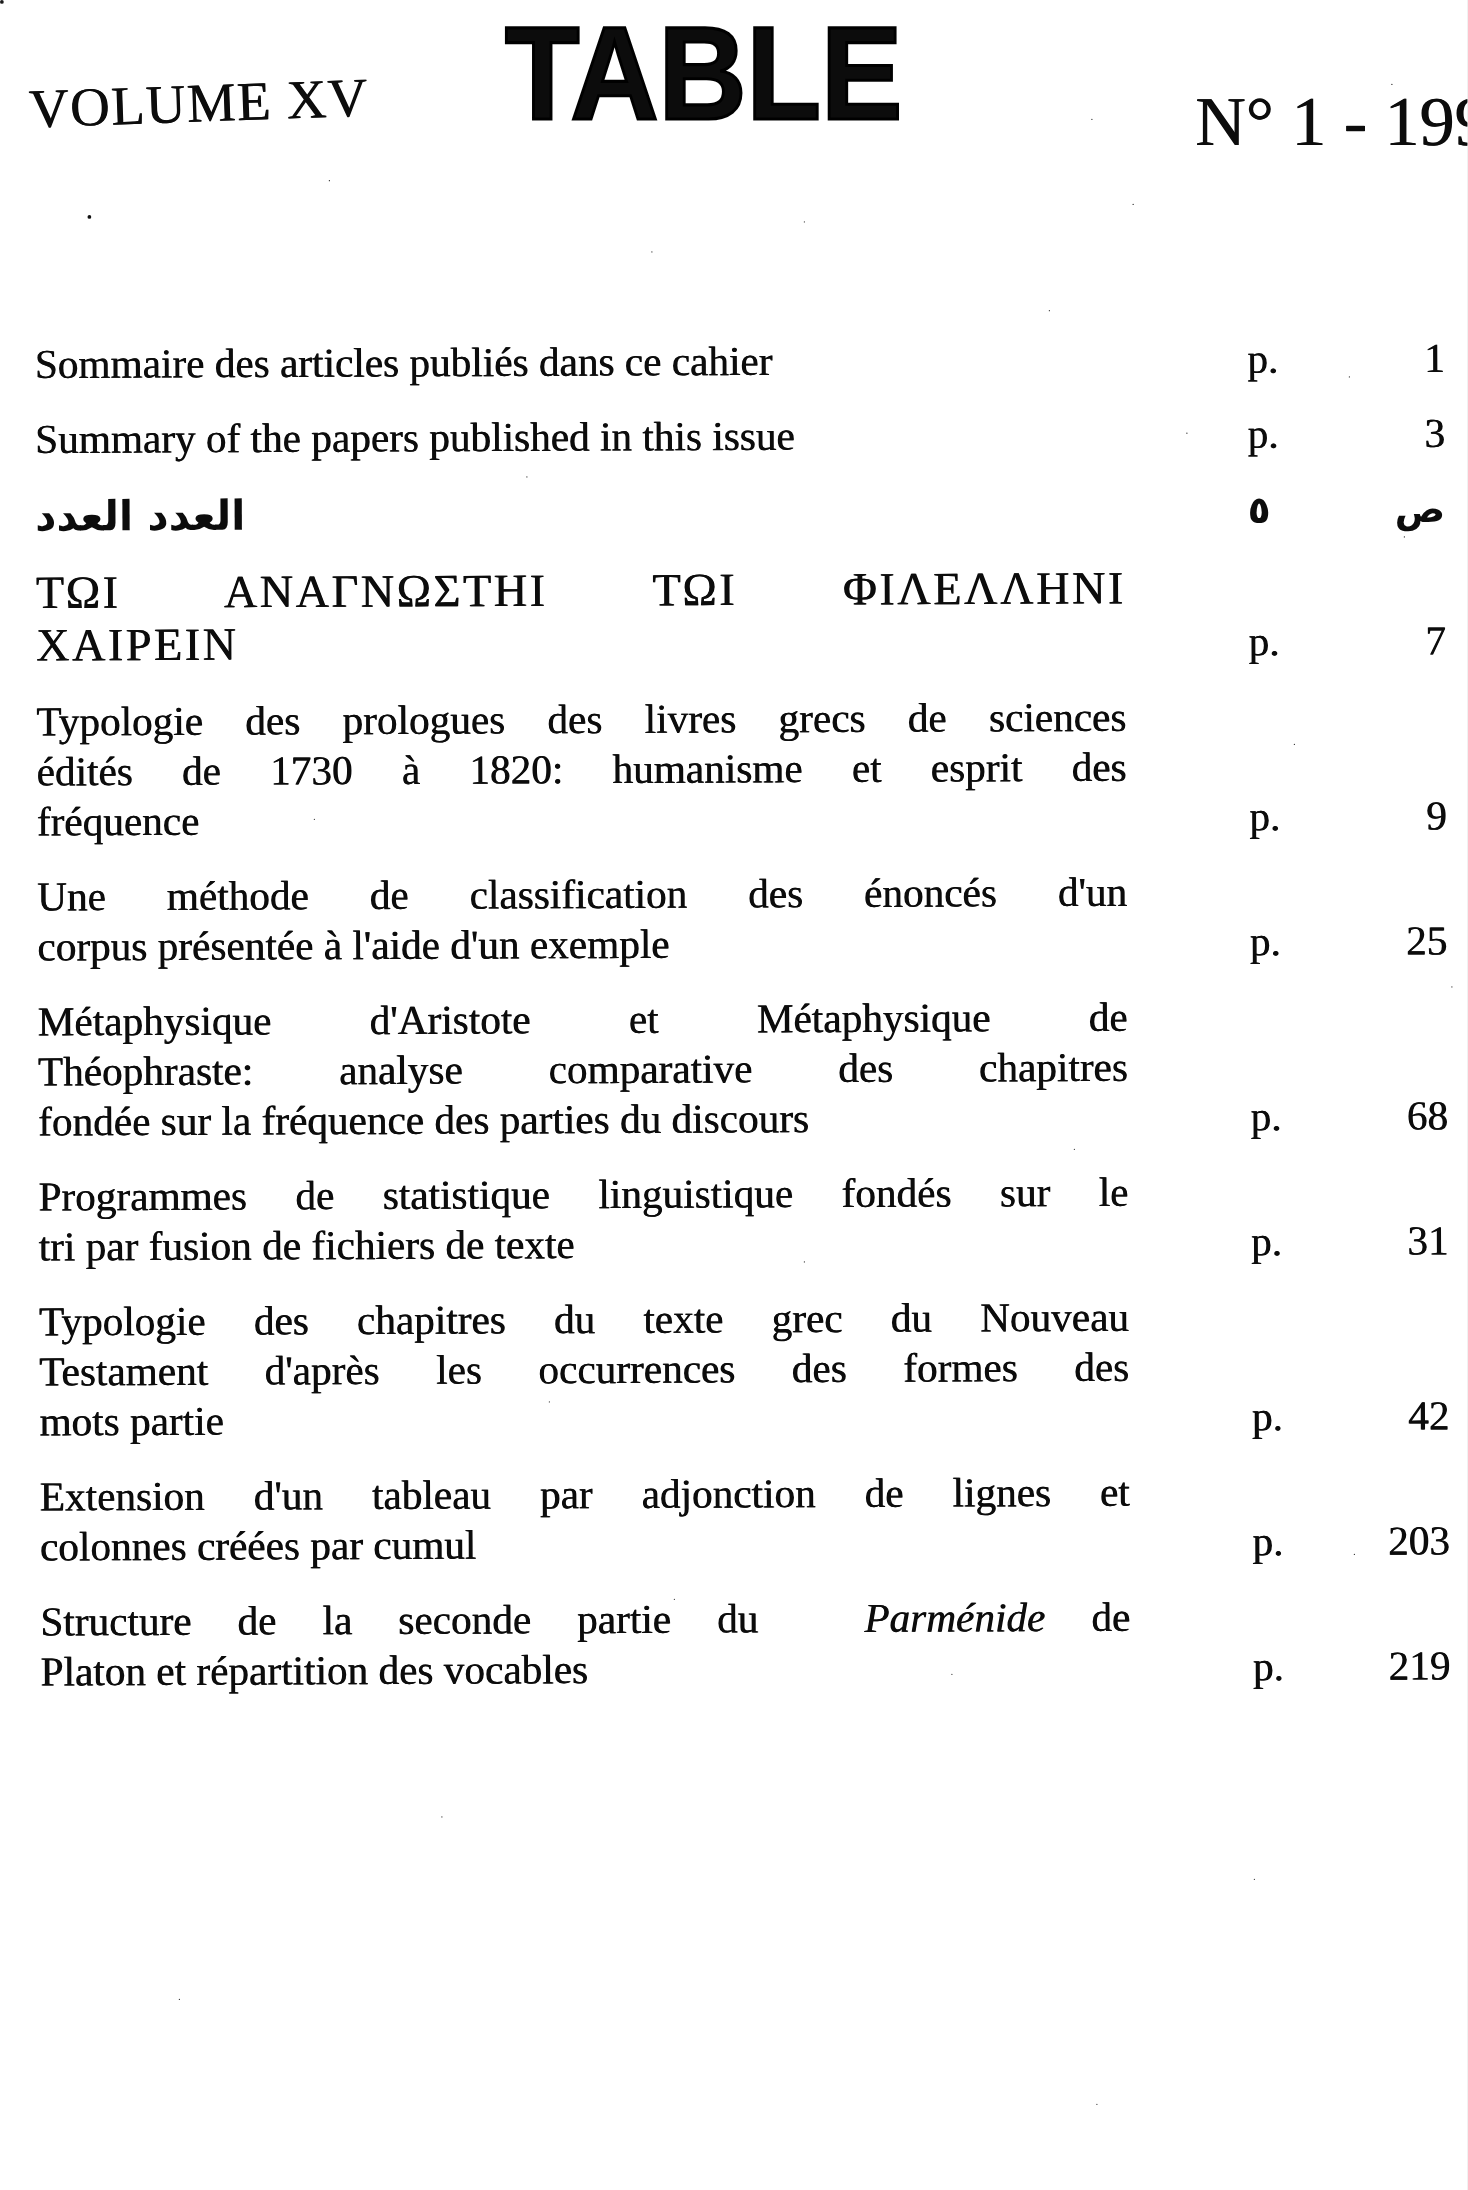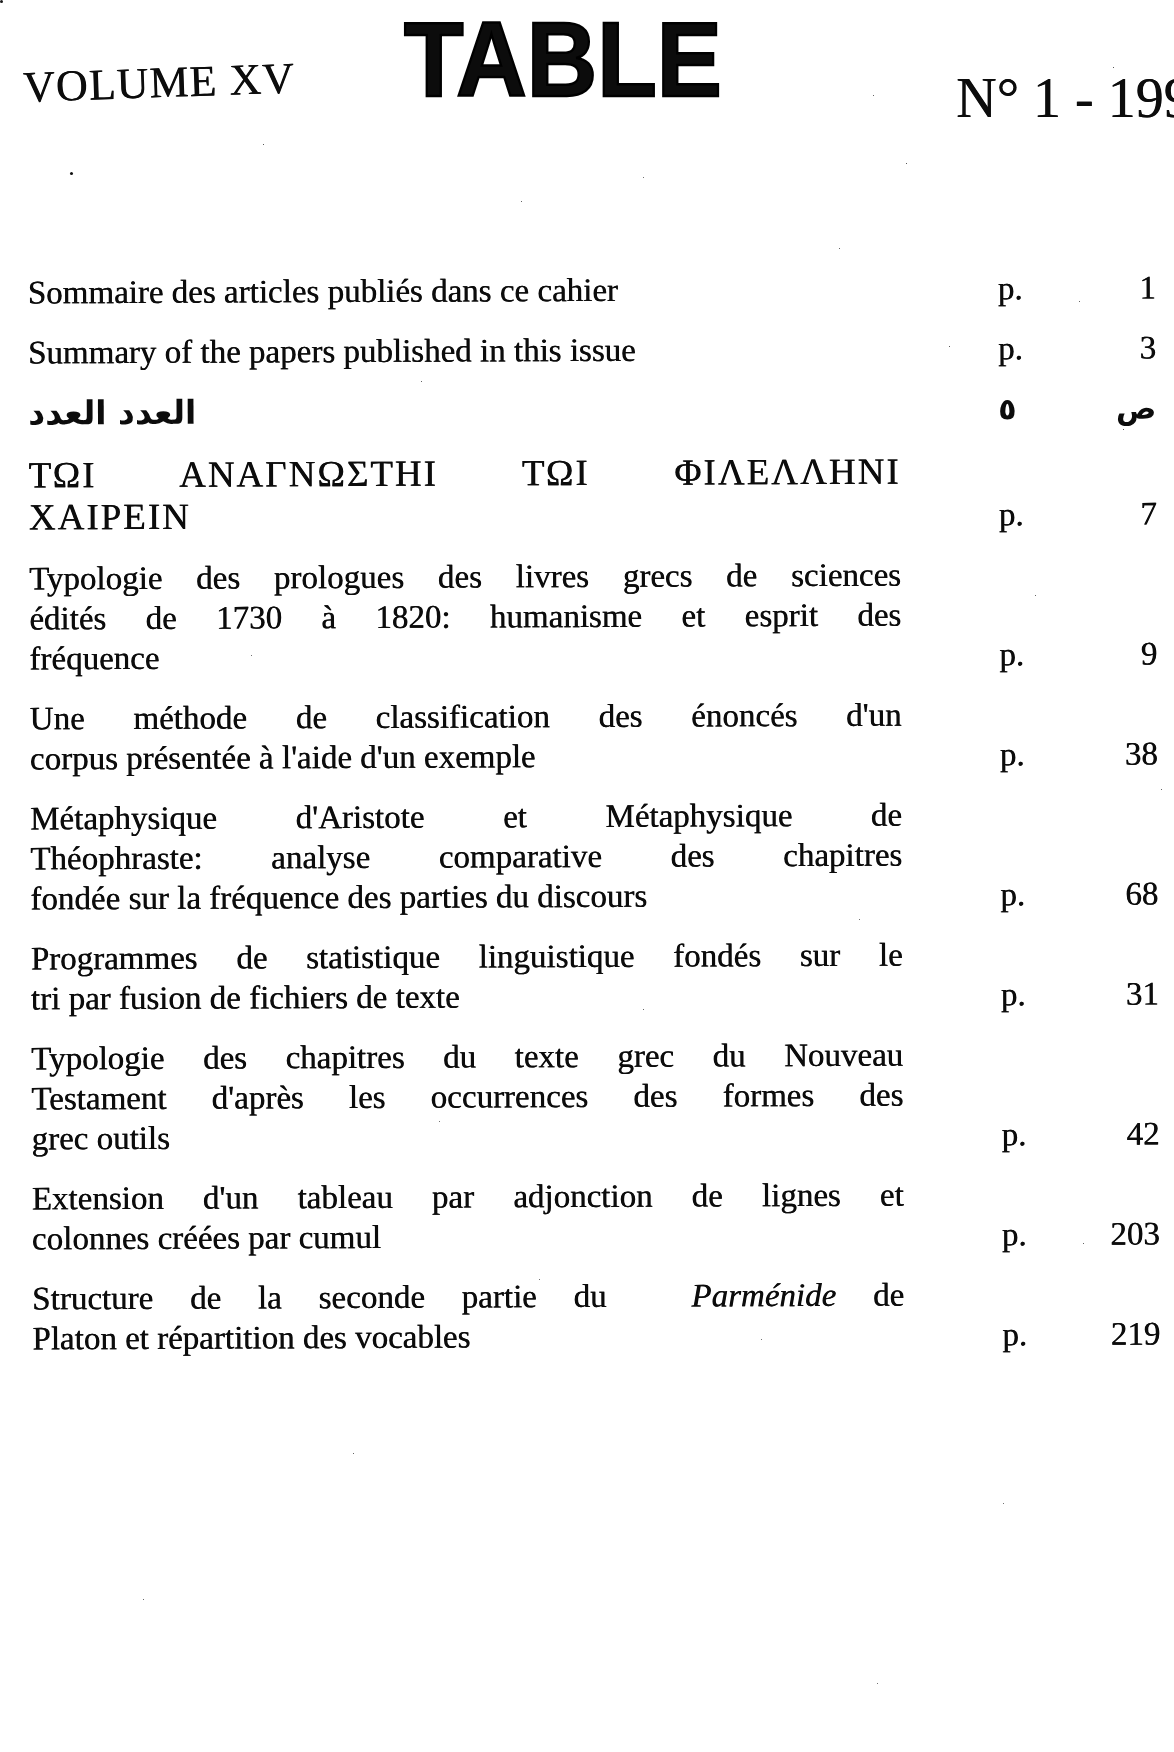--- a/index.html
+++ b/index.html
@@ -150,21 +150,21 @@
           <span class="pg-num">9</span>
         </div>
       </div>
       <div class="toc-row">
         <div class="title">
           <div class="title-line"><span>Une méthode de classification des énoncés d'un</span></div>
           <div class="title-line"><span>corpus présentée à l'aide d'un exemple</span></div>
         </div>
         <div class="page-group">
           <span class="pg-label">p.</span>
-          <span class="pg-num">38</span>
+          <span class="pg-num">25</span>
         </div>
       </div>
       <div class="toc-row">
         <div class="title">
           <div class="title-line"><span>Métaphysique d'Aristote et Métaphysique de</span></div>
           <div class="title-line"><span>Théophraste: analyse comparative des chapitres</span></div>
           <div class="title-line"><span>fondée sur la fréquence des parties du discours</span></div>
         </div>
         <div class="page-group">
           <span class="pg-label">p.</span>
@@ -178,21 +178,21 @@
         </div>
         <div class="page-group">
           <span class="pg-label">p.</span>
           <span class="pg-num">31</span>
         </div>
       </div>
       <div class="toc-row">
         <div class="title">
           <div class="title-line"><span>Typologie des chapitres du texte grec du Nouveau</span></div>
           <div class="title-line"><span>Testament d'après les occurrences des formes des</span></div>
-          <div class="title-line"><span>grec outils</span></div>
+          <div class="title-line"><span>mots partie</span></div>
         </div>
         <div class="page-group">
           <span class="pg-label">p.</span>
           <span class="pg-num">42</span>
         </div>
       </div>
       <div class="toc-row">
         <div class="title">
           <div class="title-line"><span>Extension d'un tableau par adjonction de lignes et</span></div>
           <div class="title-line"><span>colonnes créées par cumul</span></div>

